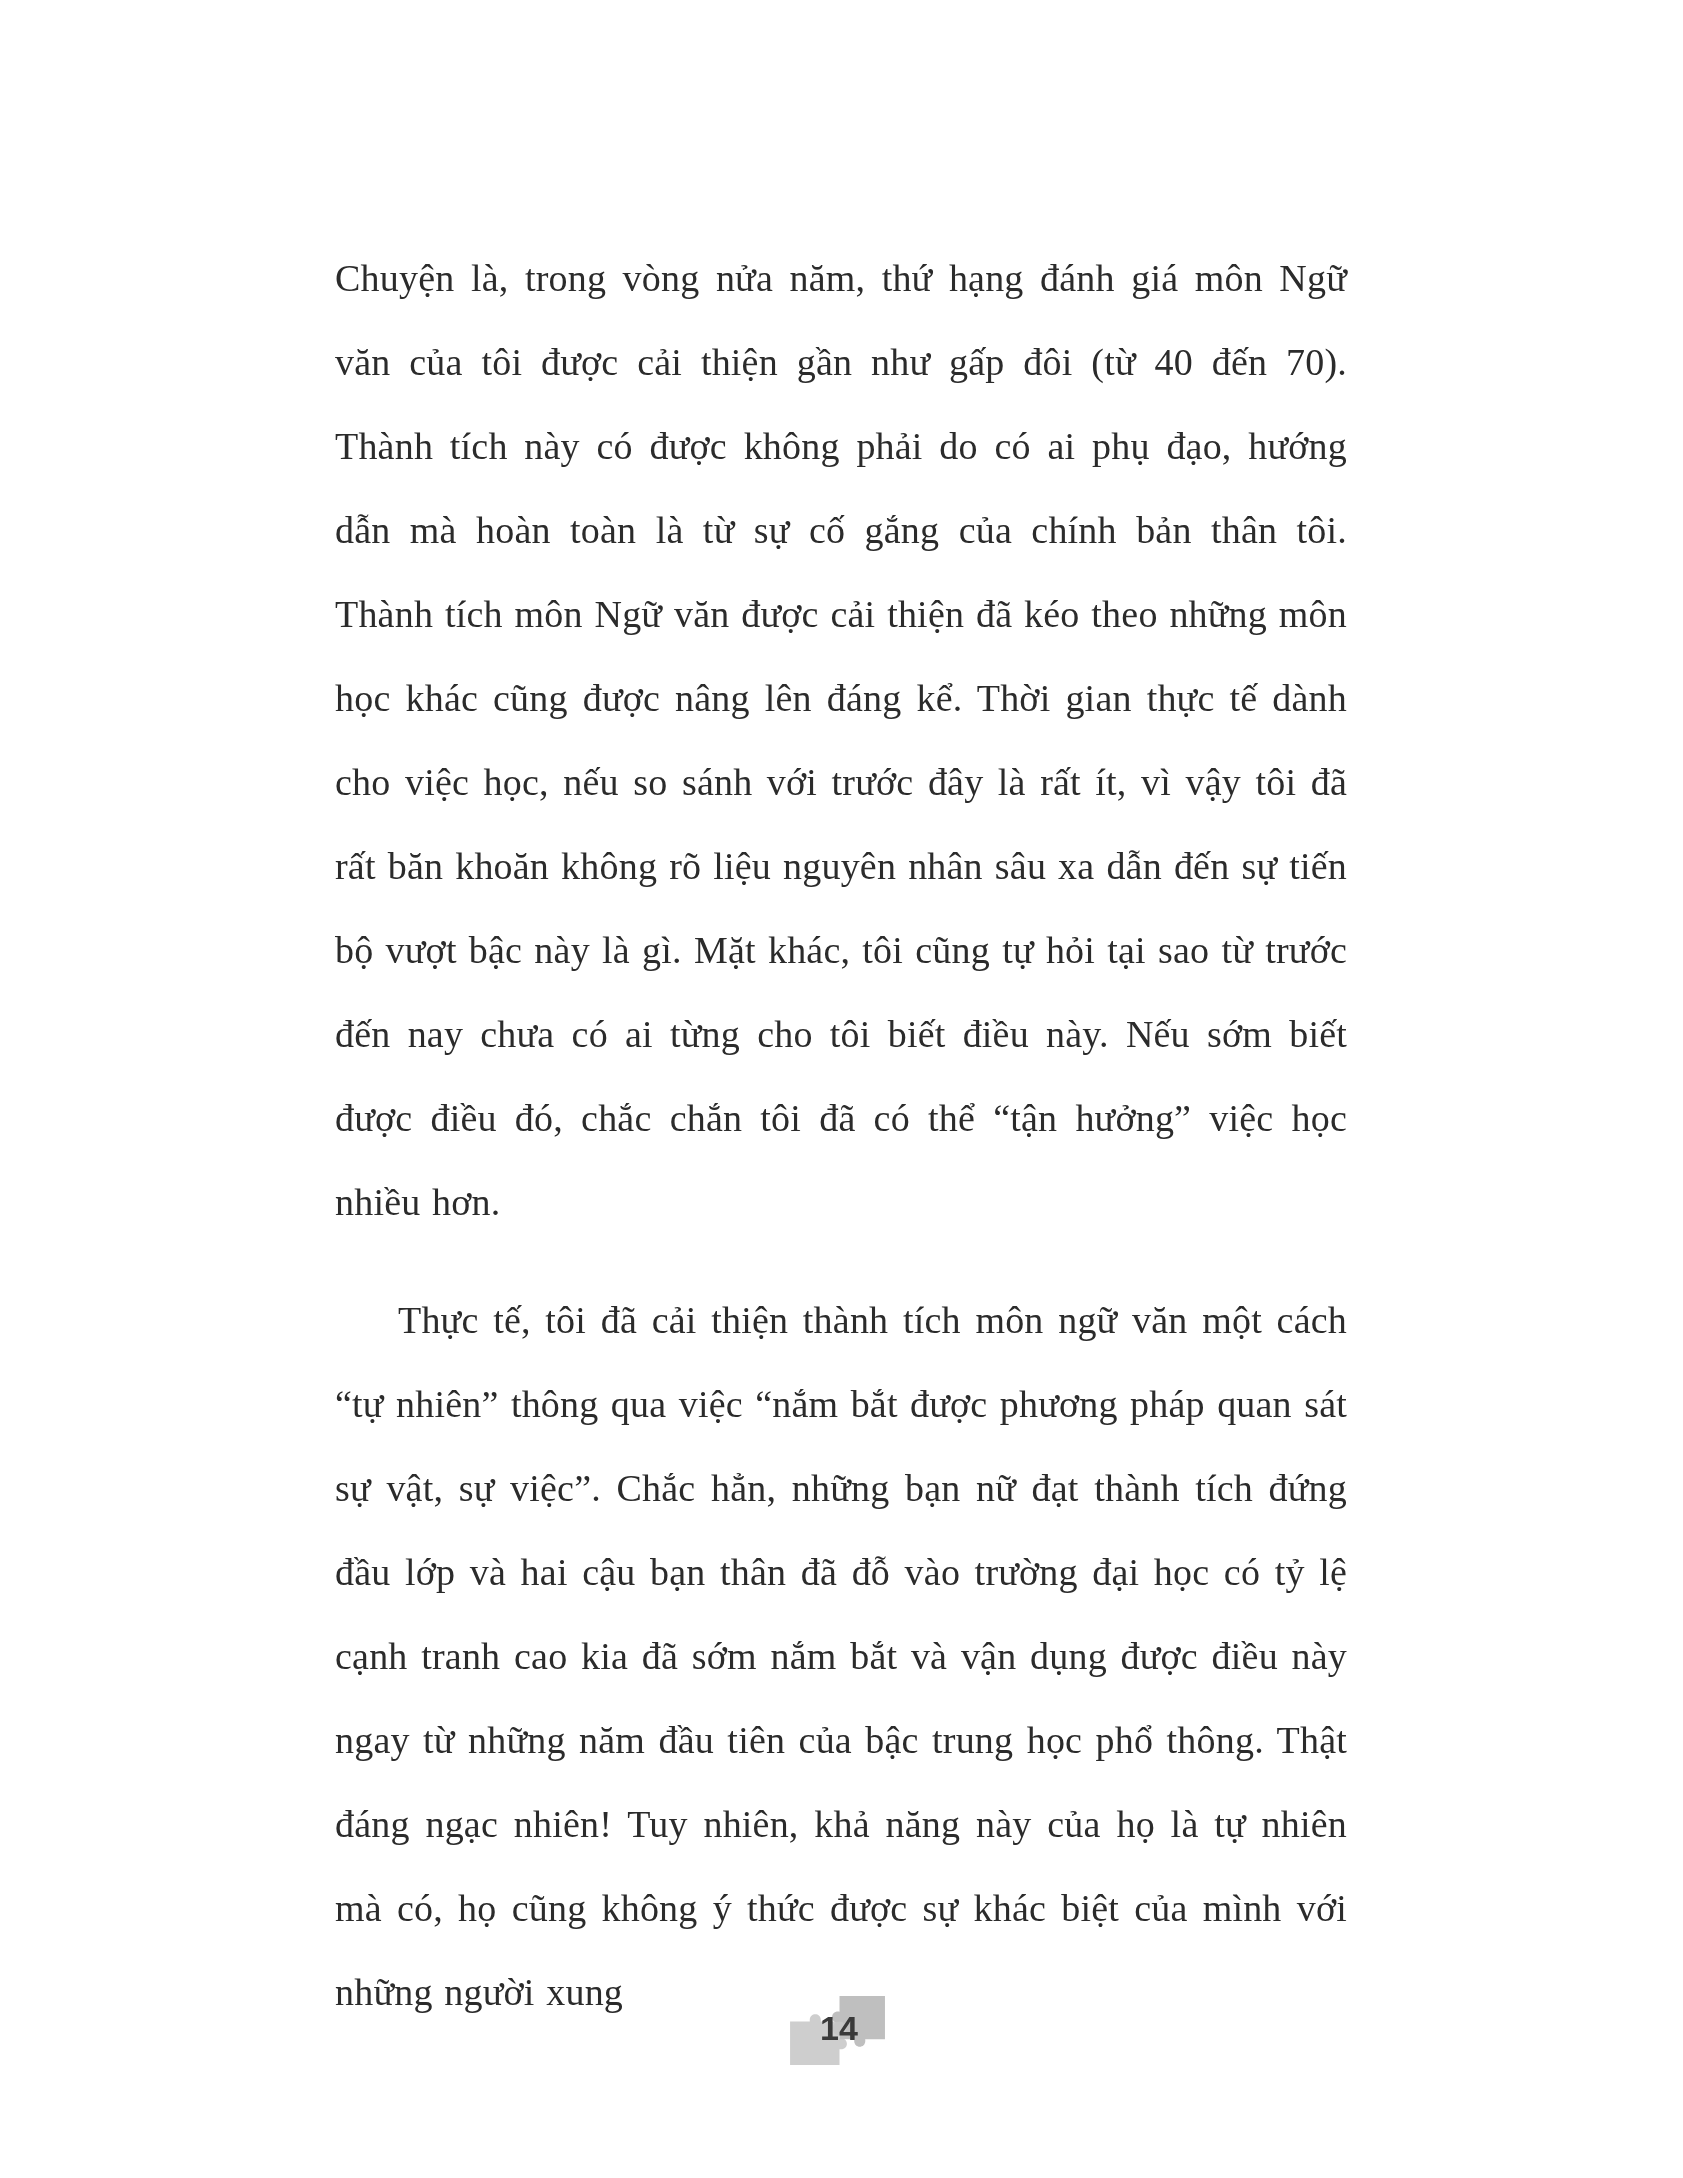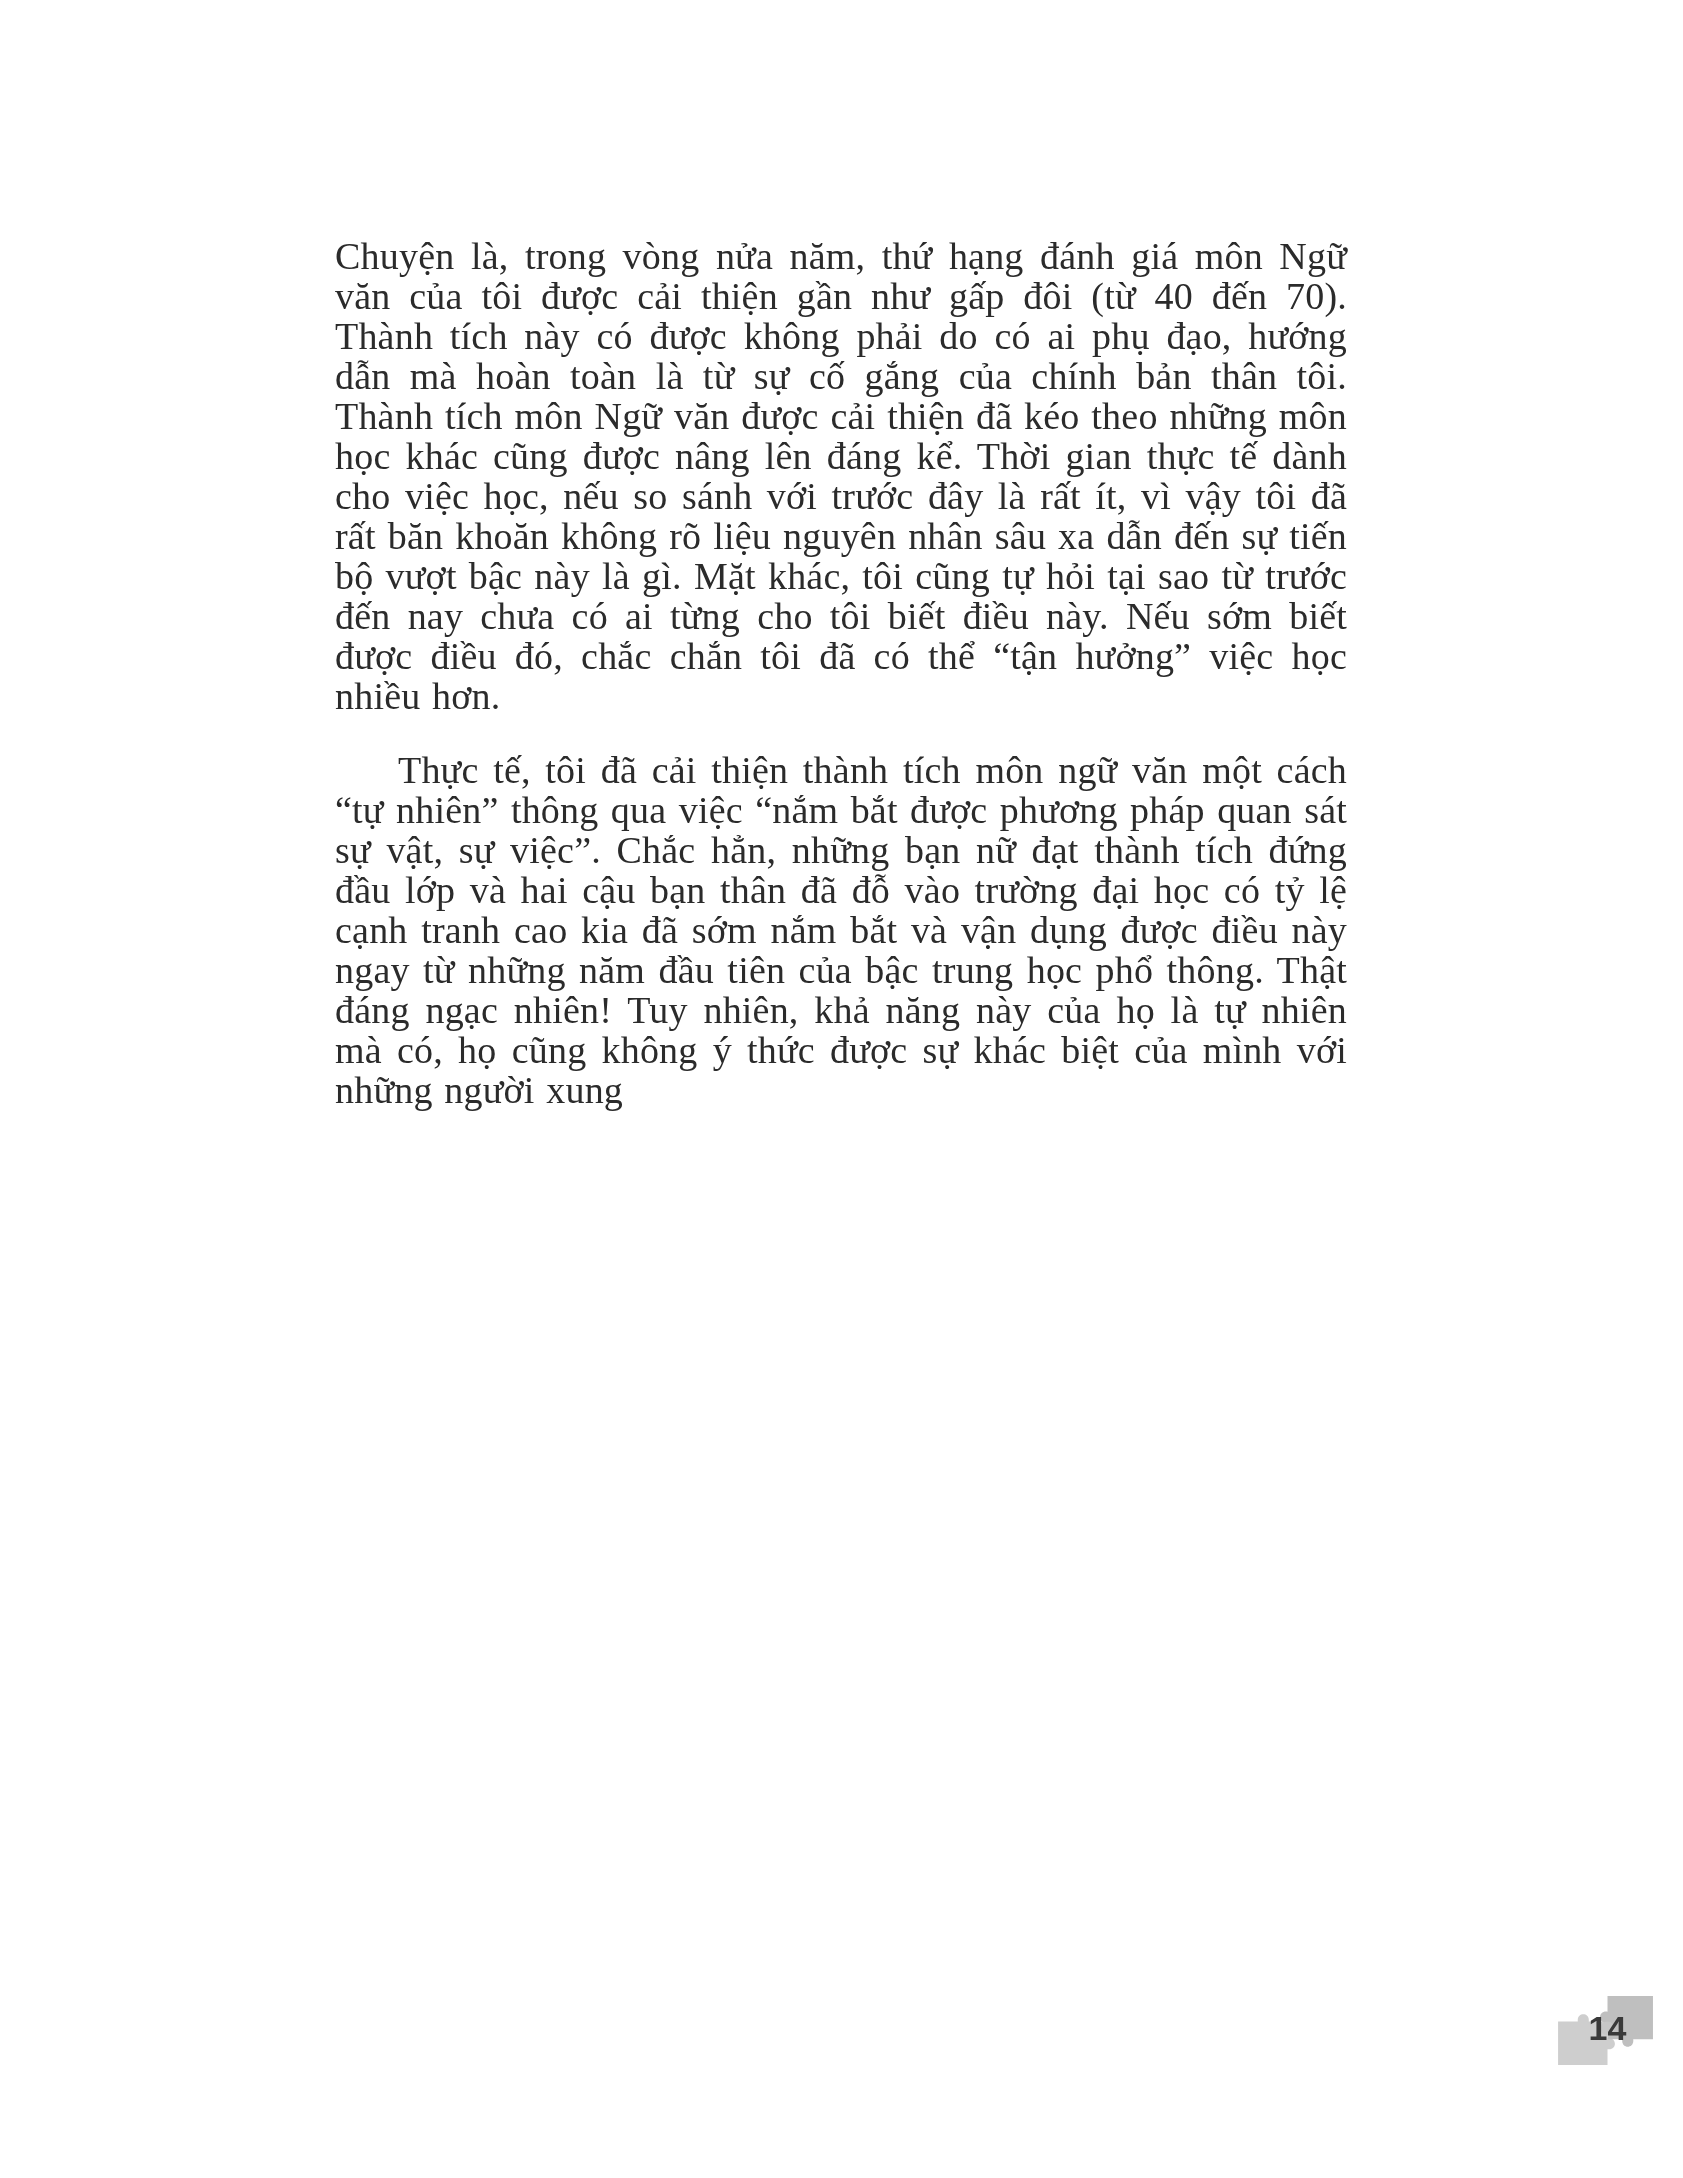--- a/index.html
+++ b/index.html
@@ -15,37 +15,37 @@
     color: #2b2b2b;
     overflow: hidden;
   }
   .page-content {
     position: absolute;
     left: 335px;
     top: 236px;
     width: 1012px;
     text-align: justify;
     font-size: 38px;
-    line-height: 40px;
+    line-height: 84px;
   }
   .para {
     margin: 0 0 34px 0;
     letter-spacing: 0.2px;
     word-spacing: 2px;
   }
   .para.indent {
     text-indent: 63px;
   }
   .page-footer {
     position: absolute;
     left: 0;
-    right: 12px;
+    right: 5px;
     top: 1986px;
     display: flex;
-    justify-content: flex-end;
+    justify-content: center;
     align-items: center;
   }
   .puzzle-wrap {
     position: relative;
     width: 127px;
     height: 85px;
     display: flex;
     align-items: center;
     justify-content: center;
   }

